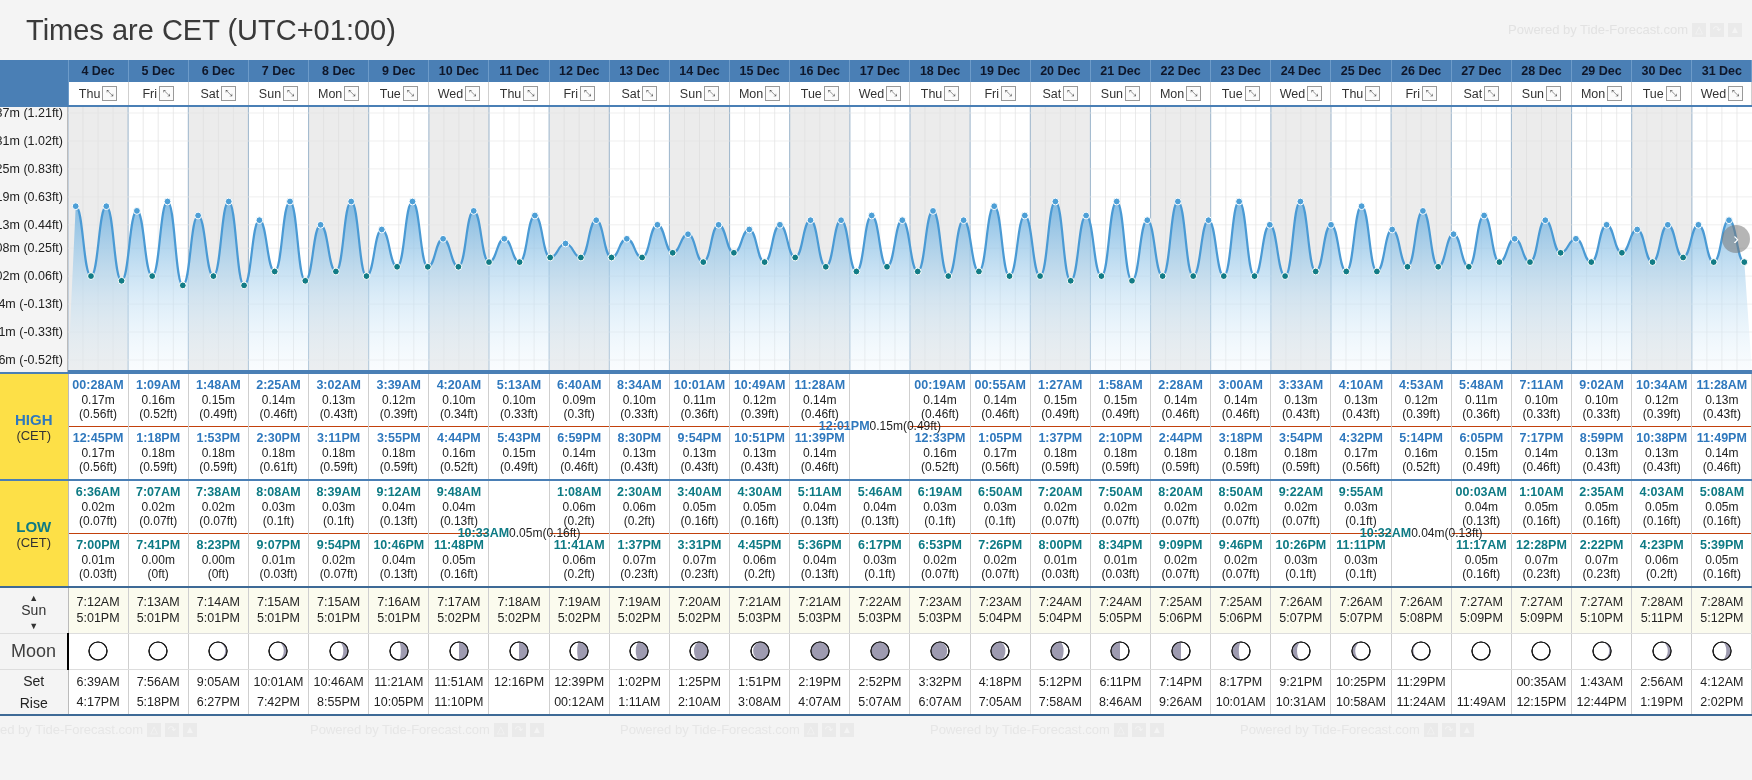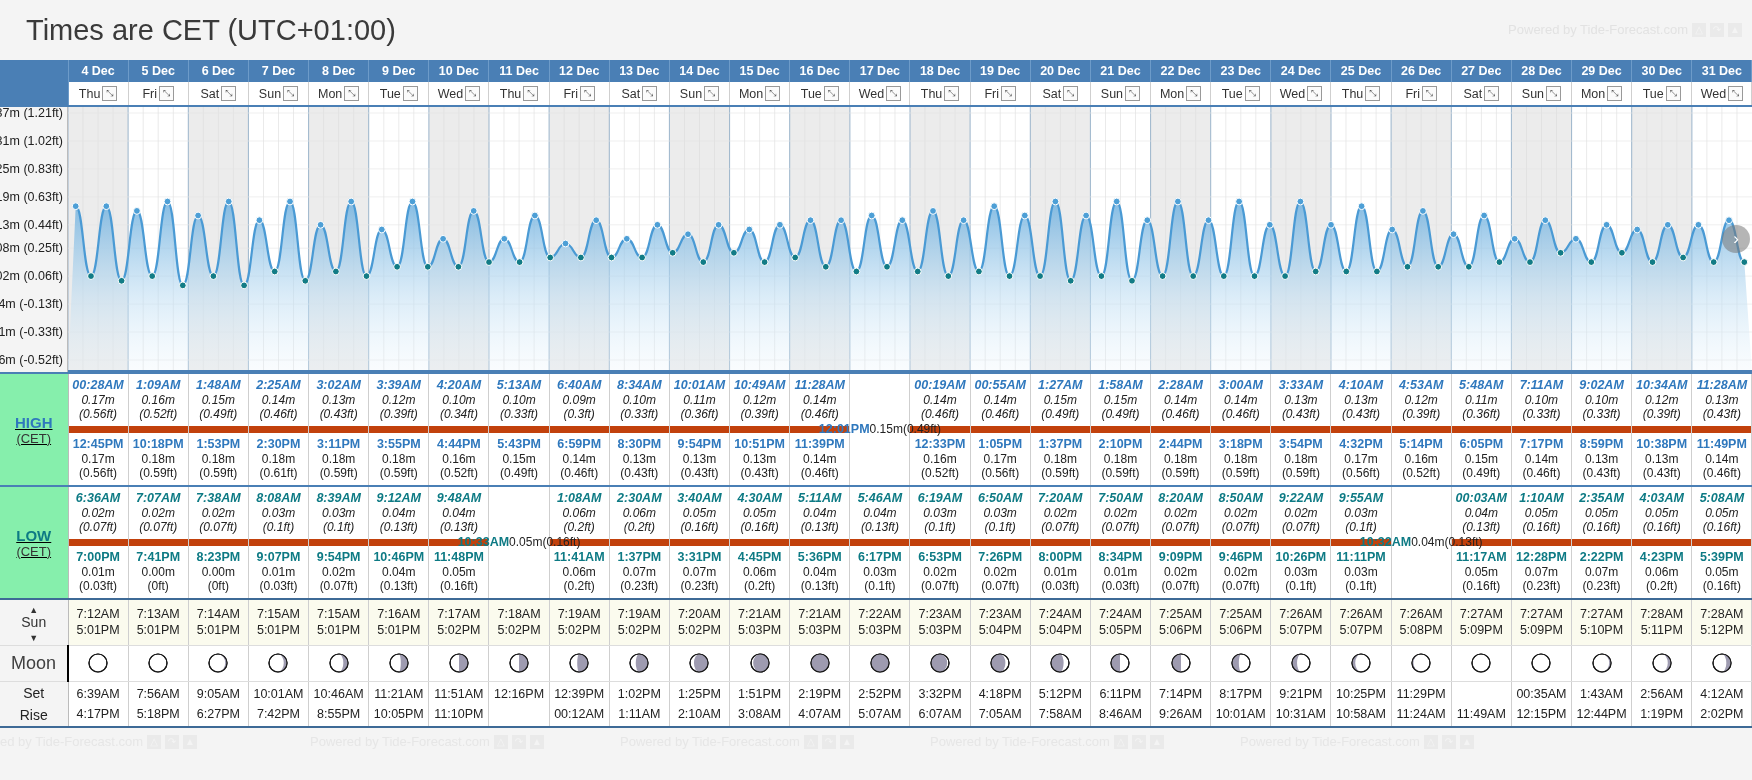--- a/index.html
+++ b/index.html
@@ -23,21 +23,21 @@
     font-size: 13px; color: #e2e2e2; display: flex; align-items: center; gap: 4px;
   }
   .wm-badge { display: inline-block; width: 14px; height: 14px; background: #eaeaea; color:#f4f4f4; font-size:10px; text-align:center; line-height:14px;}
 
   
   .grid { position: relative; width: 1752px; }
   table.t { border-collapse: collapse; table-layout: fixed; width: 1752px; }
   table.t td, table.t th { padding: 0; }
 
   
-  .daterow td { background: #4a7fb5; color: #ffffff; font-size: 12.5px; font-weight: bold;
+  .daterow td { background: #4a7fb5; color: #0f172a; font-size: 12.5px; font-weight: bold;
                 text-align: center; height: 22px; border-right: 1px solid #6d9bc9; }
   .daterow td.lbl { background: #4a7fb5; border-right: 1px solid #6d9bc9; }
 
   
   .dowrow td { background: #fff; height: 24px; border-right: 1px solid #cfcfcf;
                border-bottom: 2px solid #4a7fb5; font-size: 12.5px; color: #333; }
   .dowrow td.lbl { background: #4a7fb5; border-right: 1px solid #6d9bc9; border-bottom: 2px solid #4a7fb5;}
   .dow-inner { display: flex; align-items: center; justify-content: center; gap: 2px; }
   .expand-btn {
     width: 15px; height: 15px; border: 1px solid #999; background: #fbfbfb;
@@ -55,35 +55,35 @@
   .scrollhint {
     position: absolute; right: 2px; top: 118px; width: 28px; height: 28px;
     border-radius: 50%; background: rgba(120,120,120,.55); color: #fff;
     display: flex; align-items: center; justify-content: center;
     font-size: 17px; z-index: 20; cursor: pointer;
   }
 
   
   .tide td { border-right: 1px solid #cfcfcf; border-bottom: 1px solid #e2e2e2;
              vertical-align: middle; text-align: center; background: #fff; }
-  .tide td.lbl { background: #86efac; border-right: 1px solid #bbb;
-                 font-size: 15px; font-weight: bold; text-align: center; text-decoration: underline; }
+  .tide td.lbl { background: #fde047; border-right: 1px solid #bbb;
+                 font-size: 15px; font-weight: bold; text-align: center; }
   .lbl-sub { display: block; font-size: 13px; font-weight: normal; color: #333; }
   .high-lbl { color: #2f78bd; }
   .low-lbl  { color: #0d7a84; }
 
   .cellpair { height: 52px; display: flex; flex-direction: column;
               align-items: center; justify-content: center; line-height: 1.18; }
   .ctime { font-size: 12.5px; font-weight: bold; }
   .ctime.h { color: #2f78bd; }
   .ctime.l { color: #0d7a84; }
   .cm  { font-size: 12px; color: #222; }
   .cft { font-size: 12px; color: #222; }
   .hi-bg  { background: #f7fbff; }
-  .divline { border-bottom: 7px solid #c2410c; font-style: italic; }
+  .divline { border-bottom: 1px solid #c2410c; }
   .single-cell { height: 104px; display:flex; 
                  align-items:center; justify-content:center; line-height:1.18; }
 
   .hi-row-top td { border-top: 2px solid #4a7fb5; }
   .lo-row-top td { border-top: 2px solid #4a7fb5; }
 
   
   .sunrow td { background: #fbfbee; border-right: 1px solid #cfcfcf;
                border-top: 2px solid #3e6a96; border-bottom: 1px solid #ddd;
                text-align: center; height: 46px; font-size: 12.5px; color: #222; }
@@ -692,21 +692,21 @@
             </td>
             <td class="hi-bg">
               <div class="divline">
                 <div class="cellpair">
                   <span class="ctime h">1:09AM</span>
                   <span class="cm">0.16m</span>
                   <span class="cft">(0.52ft)</span>
                 </div>
               </div>
               <div class="cellpair">
-                <span class="ctime h">10:18PM</span>
+                <span class="ctime h">1:18PM</span>
                 <span class="cm">0.18m</span>
                 <span class="cft">(0.59ft)</span>
               </div>
             </td>
             <td class="hi-bg">
               <div class="divline">
                 <div class="cellpair">
                   <span class="ctime h">1:48AM</span>
                   <span class="cm">0.15m</span>
                   <span class="cft">(0.49ft)</span>

